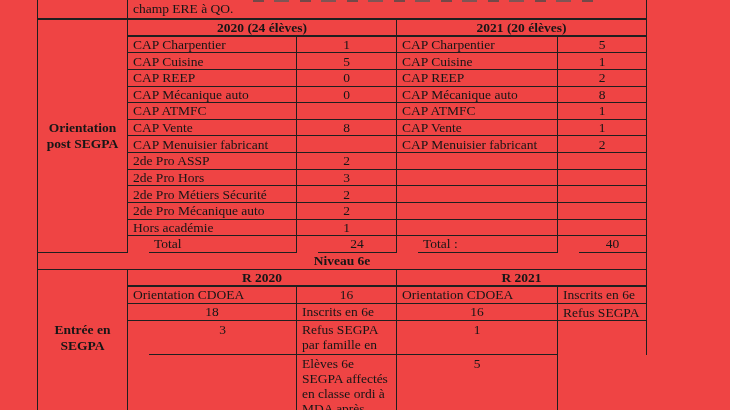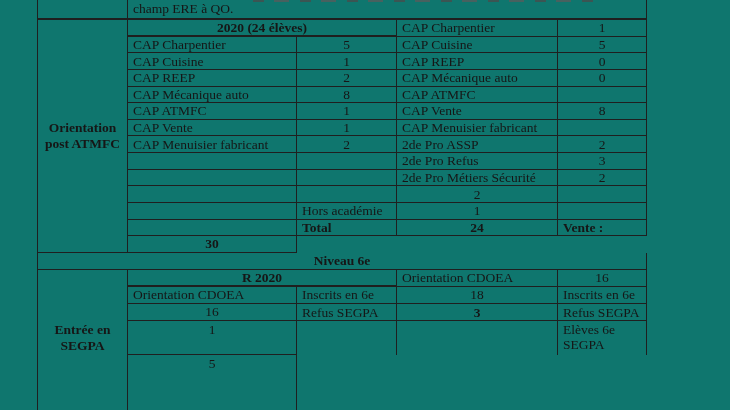--- a/index.html
+++ b/index.html
@@ -1,36 +1,36 @@
 <!DOCTYPE html>
 <html><head>
 <meta charset="utf-8">
 <style>
   html,body{margin:0;padding:0;background:#ffffff;}
   #page{
-    position:relative;width:730px;height:410px;background:#0f766e;
+    position:relative;width:730px;height:410px;background:#ef4444;
     font-family:"Liberation Serif","DejaVu Serif",serif;
     font-size:13.5px;color:#161616;overflow:hidden;
   }
   #maintable{
     position:absolute;left:37px;top:0;width:610px;height:410px;
     box-sizing:border-box;border-left:1.5px solid #1f1f1f;
     display:grid;
     grid-template-columns:90px 169px 100px 161px 1fr;
     grid-template-rows:20px repeat(14,16.64px) 17px 17px 17px 17px 34px 55px;
   }
   .c{
     box-sizing:border-box;overflow:hidden;
     border-right:1px solid #1f1f1f;border-bottom:1px solid #1f1f1f;
     display:flex;align-items:center;
     padding:0 4px 0 5px;line-height:15px;white-space:nowrap;
   }
   .wrap{white-space:normal;}
   .num{justify-content:center;padding:0;}
-  .b{font-weight:bold;}
+  .b{font-weight:normal;margin-left:21px;}
   .hdr{justify-content:center;font-weight:bold;border-bottom-width:2px;padding:0;}
   .frag{align-items:flex-end;padding-bottom:2px;border-bottom-width:2px;position:relative;}
   .rowlabel{flex-direction:column;justify-content:center;align-items:center;
     font-weight:bold;text-align:center;padding:0;line-height:16px;}
   .endlabel{justify-content:center;padding-bottom:3px;}
   .ctr{justify-content:center;font-weight:bold;padding:0;}
   .vtop{align-items:flex-start;padding-top:1px;}
   .nb{border-bottom:none;}
   .span14r{grid-row:span 14;}
   .span5r{grid-row:span 5;}
@@ -50,23 +50,24 @@
   <div id="maintable">
 
     <div class="c frag"></div>
     <div class="c frag span4c">
       <span class="remnant"></span>
       <span>champ ERE à QO.</span>
     </div>
 
     <div class="c rowlabel span14r">
       <span>Orientation</span>
-      <span>post ATMFC</span>
+      <span>post SEGPA</span>
     </div>
     <div class="c hdr span2c">2020 (24 élèves)</div>
+    <div class="c hdr span2c">2021 (20 élèves)</div>
 
     <div class="c">CAP Charpentier</div>
     <div class="c num">1</div>
     <div class="c">CAP Charpentier</div>
     <div class="c num">5</div>
 
     <div class="c">CAP Cuisine</div>
     <div class="c num">5</div>
     <div class="c">CAP Cuisine</div>
     <div class="c num">1</div>
@@ -94,51 +95,53 @@
     <div class="c">CAP Menuisier fabricant</div>
     <div class="c num"></div>
     <div class="c">CAP Menuisier fabricant</div>
     <div class="c num">2</div>
 
     <div class="c">2de Pro ASSP</div>
     <div class="c num">2</div>
     <div class="c"></div>
     <div class="c num"></div>
 
-    <div class="c">2de Pro Refus</div>
+    <div class="c">2de Pro Hors</div>
     <div class="c num">3</div>
     <div class="c"></div>
     <div class="c num"></div>
 
     <div class="c">2de Pro Métiers Sécurité</div>
     <div class="c num">2</div>
     <div class="c"></div>
     <div class="c num"></div>
 
+    <div class="c">2de Pro Mécanique auto</div>
     <div class="c num">2</div>
     <div class="c"></div>
     <div class="c num"></div>
 
     <div class="c">Hors académie</div>
     <div class="c num">1</div>
     <div class="c"></div>
     <div class="c num"></div>
 
     <div class="c b">Total</div>
     <div class="c num b">24</div>
-    <div class="c b">Vente :</div>
-    <div class="c num b">30</div>
+    <div class="c b">Total :</div>
+    <div class="c num b">40</div>
 
     <div class="c ctr span5c">Niveau 6e</div>
 
     <div class="c rowlabel endlabel span5r nb">
       <span>Entrée en</span>
       <span>SEGPA</span>
     </div>
     <div class="c hdr span2c">R 2020</div>
+    <div class="c hdr span2c">R 2021</div>
 
     <div class="c">Orientation CDOEA</div>
     <div class="c num">16</div>
     <div class="c">Orientation CDOEA</div>
 
     <div class="c">Inscrits en 6e</div>
     <div class="c num">18</div>
     <div class="c">Inscrits en 6e</div>
     <div class="c num">16</div>
 

